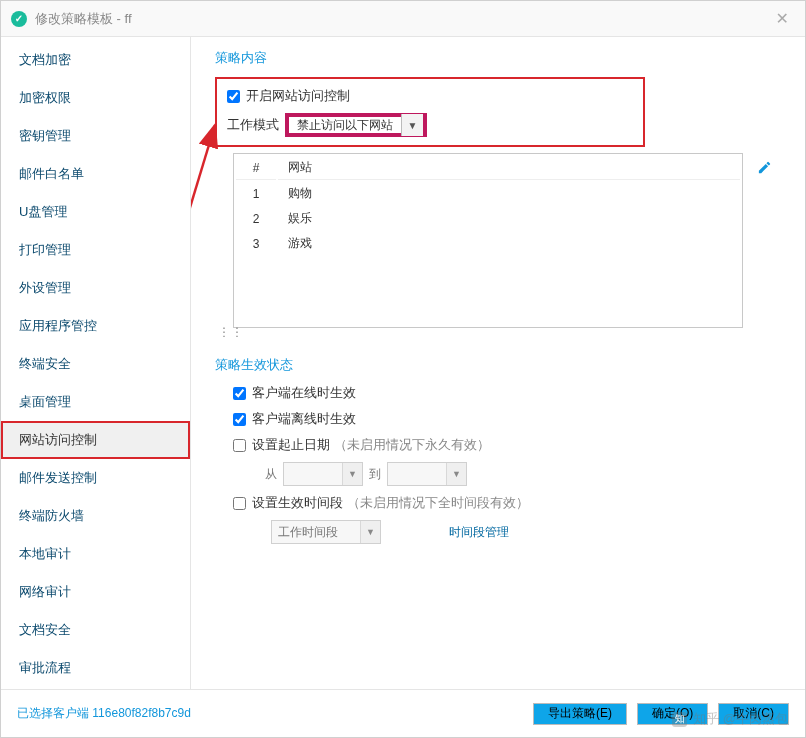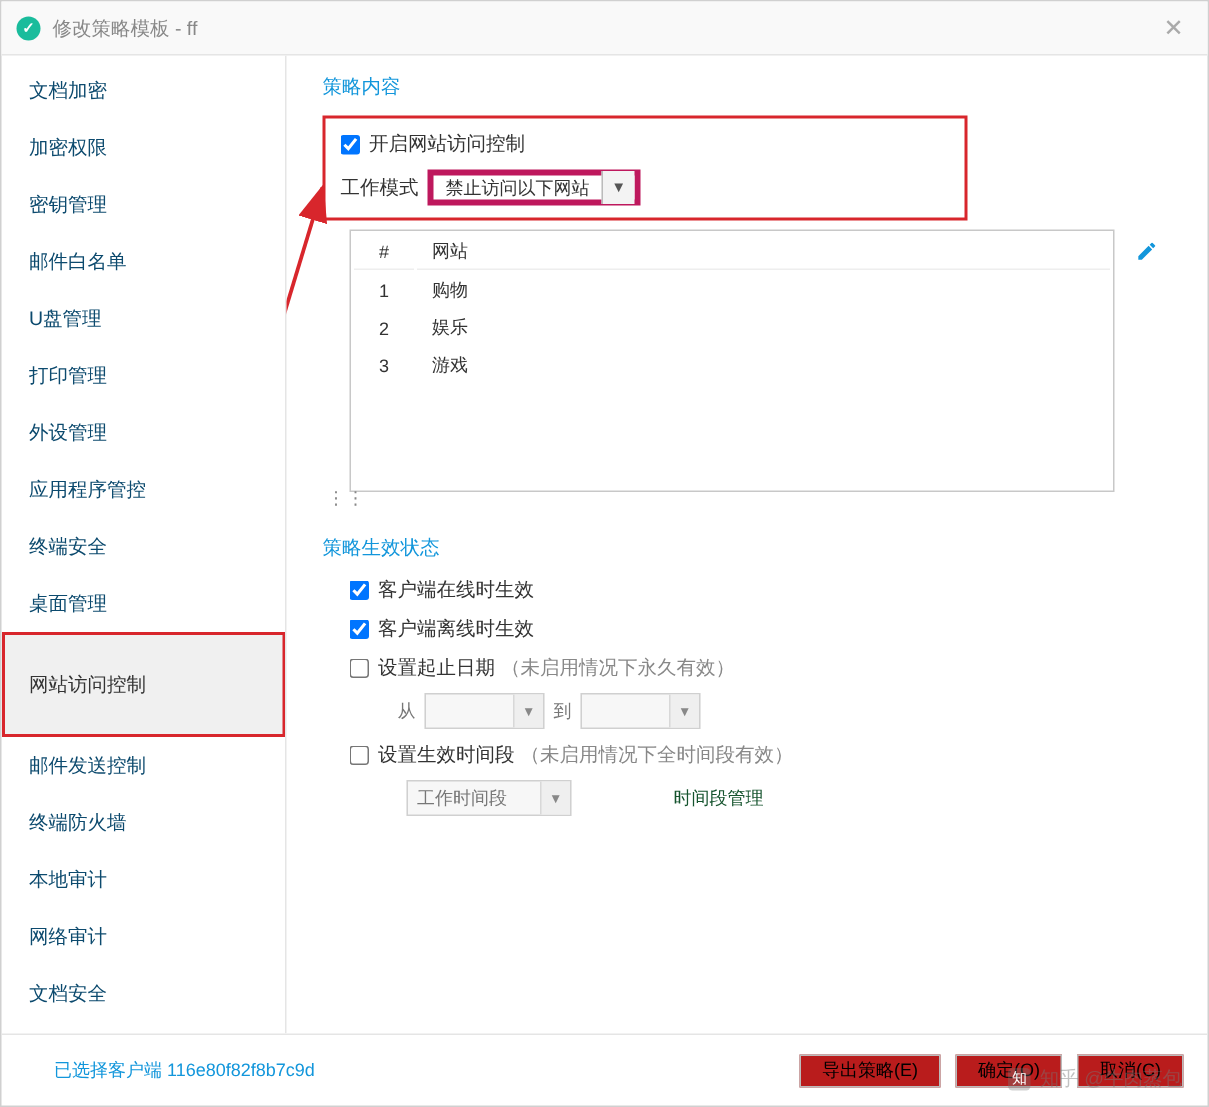--- a/index.html
+++ b/index.html
@@ -58,21 +58,21 @@
   color: #0c4a6e;
   cursor: pointer;
   font-size: 13px;
 }
 .sidebar-item.selected {
   background: #f0f0f0;
   color: #333;
 }
 .sidebar-item.highlighted {
   border: 2px solid #d8262c;
-  padding: 24px 16px;
+  padding: 8px 16px;
 }
 .content {
   flex: 1;
   padding: 12px 20px 12px 24px;
   position: relative;
   overflow-y: auto;
 }
 .section-title {
   color: #1296db;
   font-size: 13px;
@@ -169,38 +169,37 @@
   display: flex; align-items:center; justify-content:center;
   font-size: 9px; color: #888;
 }
 .period-row {
   display: flex; align-items: center;
   margin: 6px 0 6px 50px;
   font-size: 12px; color: #777; gap: 44px;
 }
 .period-link {
   margin-left: 18px;
-  color: #14532d;
+  color: #0369a1;
 }
 .footer {
   height: 48px;
   border-top: 1px solid #e5e5e5;
   display: flex; align-items: center;
   padding: 0 16px;
 }
 .footer .status-text {
   color: #1296db;
   font-size: 12px;
-  margin-left: 19px;
 }
 .footer .btns { margin-left: auto; display: flex; gap: 10px; }
 .footer button {
   height: 22px; padding: 0 14px;
   border: 1px solid #bbb;
-  background: #b91c1c;
+  background: #0ea5e9;
   font-size: 12px;
   cursor: pointer;
   font-family: inherit;
 }
 .watermark {
   position: absolute;
   right: 18px; bottom: 10px;
   color: rgba(120,120,120,0.45);
   font-size: 13px;
   display: flex; align-items: center;

